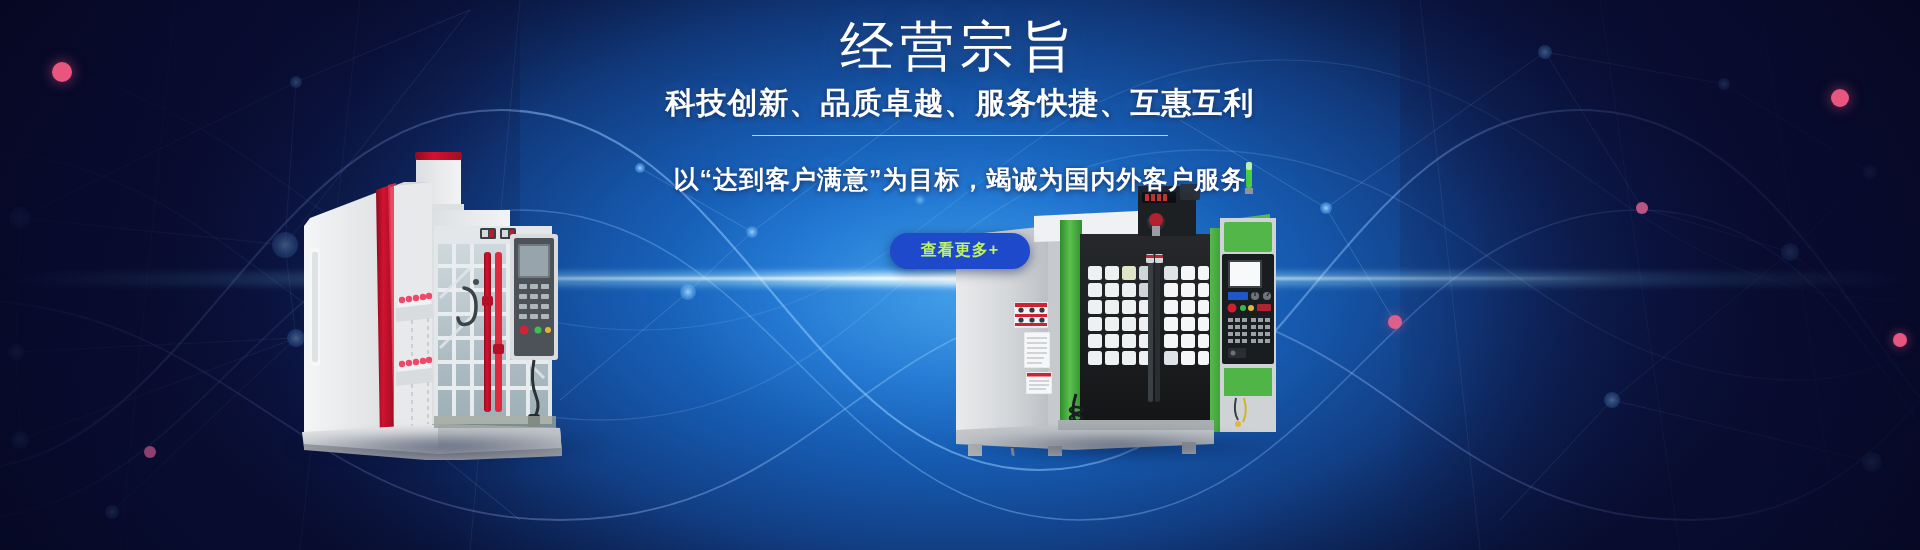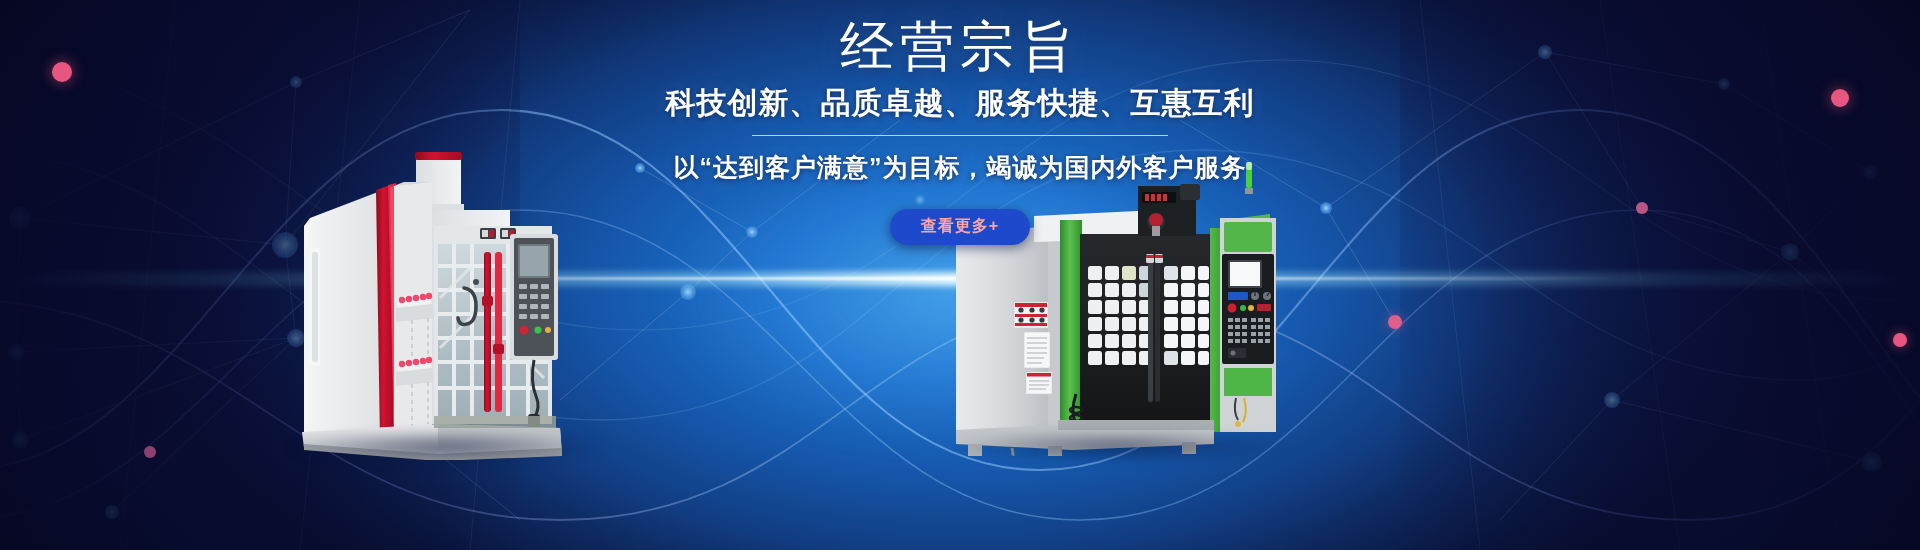--- a/index.html
+++ b/index.html
@@ -72,28 +72,28 @@
     text-shadow:0 1px 6px rgba(6,25,70,.9), 0 0 14px rgba(90,160,240,.45);
     margin:0;
   }
   .rule{
     width:416px;height:1px;background:rgba(255,255,255,.72);
     margin:14px 0 12px 0;
   }
   .tagline{
     font-size:25px;line-height:1.25;color:#ffffff;font-weight:700;letter-spacing:1px;
     text-shadow:0 1px 6px rgba(6,25,70,.9), 0 0 14px rgba(90,160,240,.45);
-    margin:4px;
+    margin:16px;
   }
   .more-btn{
     margin-top:22px;pointer-events:auto;cursor:pointer;
     display:inline-flex;align-items:center;justify-content:center;
     width:140px;height:36px;border:none;border-radius:18px;
     background:#1e49ca;
-    color:#fca5a5;font-size:16px;font-weight:700;letter-spacing:1px;
+    color:#bef264;font-size:16px;font-weight:700;letter-spacing:1px;
     font-family:"Liberation Sans","DejaVu Sans",sans-serif;
     box-shadow:0 3px 12px rgba(6,20,70,.55);
   }
 
   
   .machine{position:absolute;}
   .mL{left:288px;top:148px;width:310px;height:310px;z-index:7;}
   .mR{left:952px;top:162px;width:332px;height:290px;z-index:7;}
   .m-shadow{
     position:absolute;border-radius:50%;

